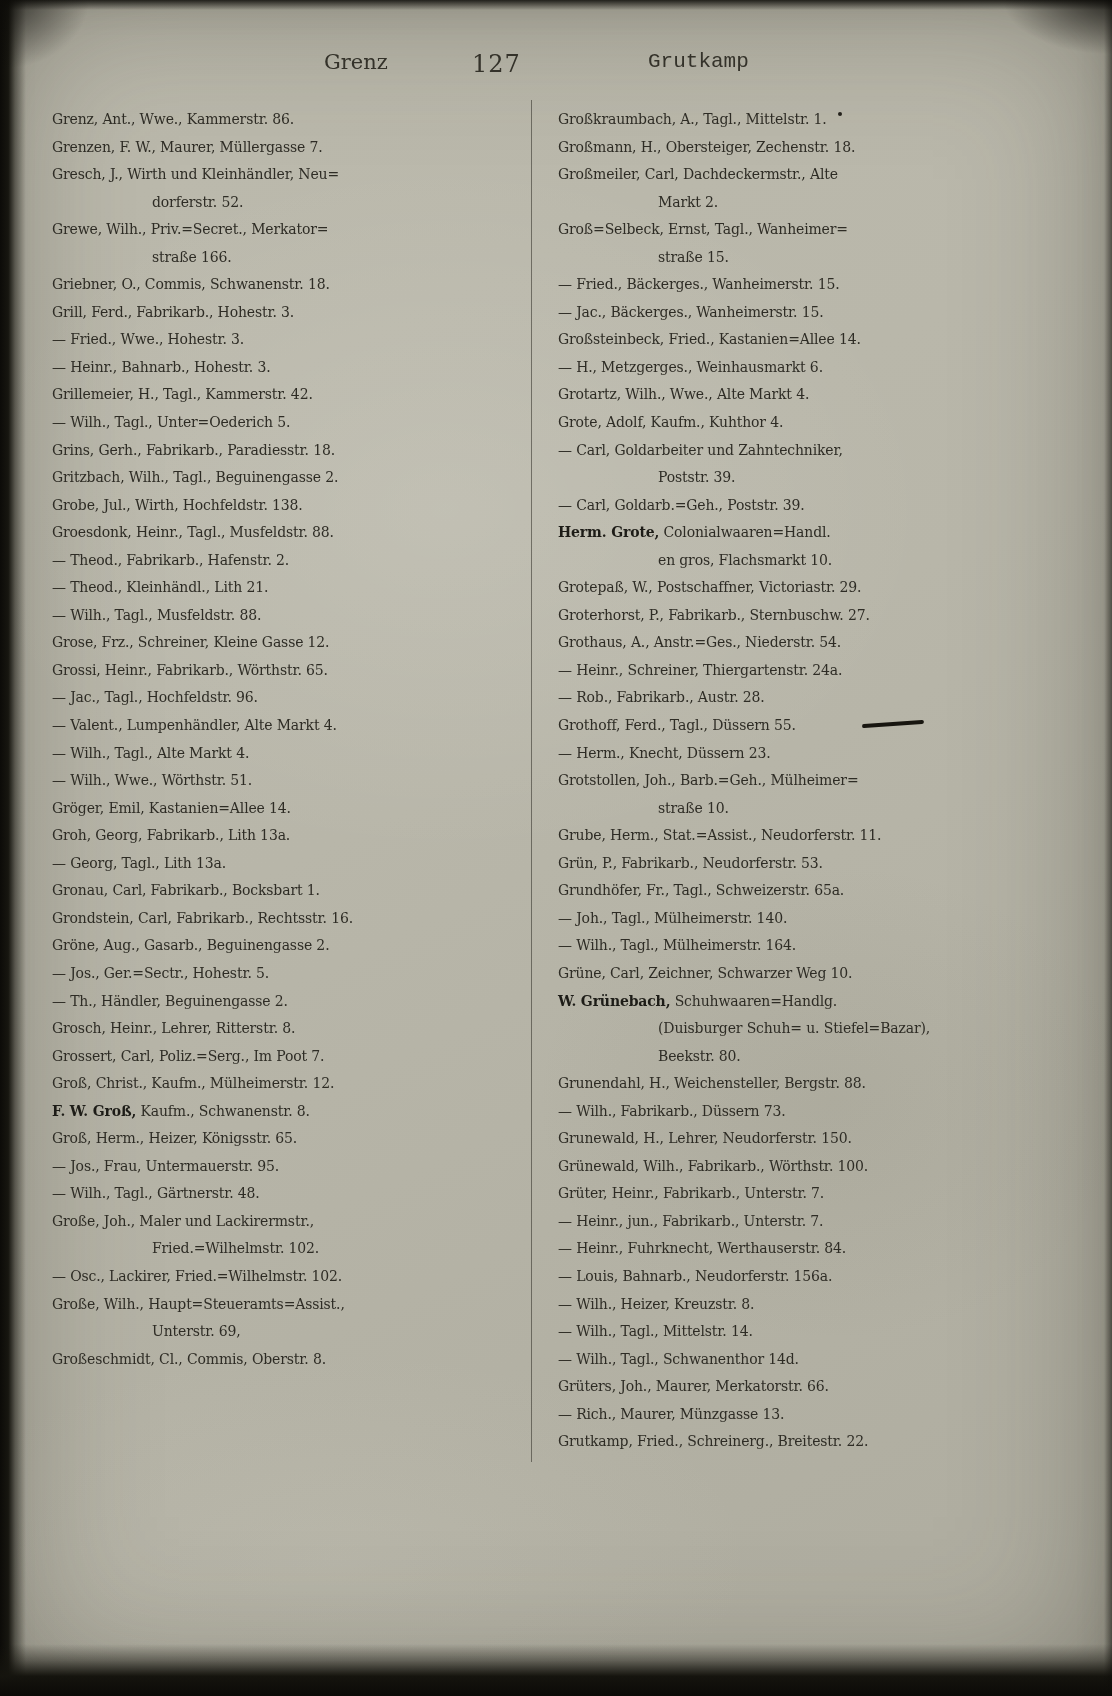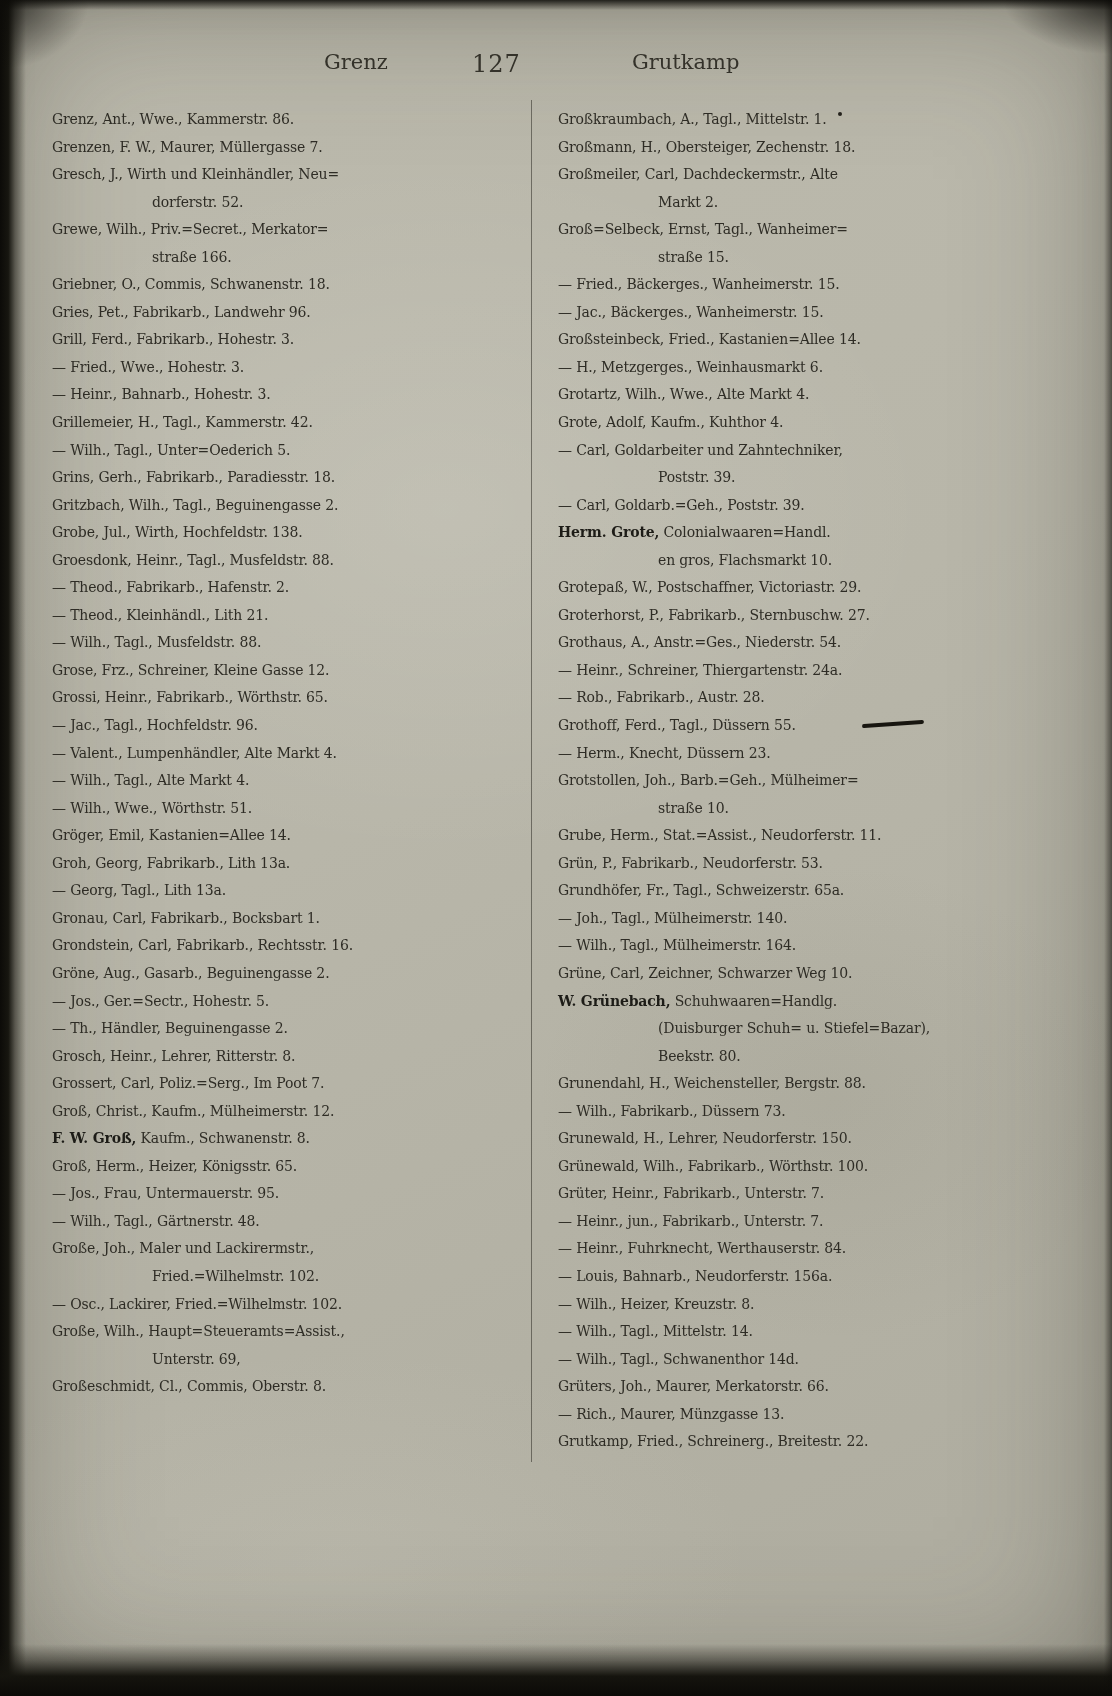--- a/index.html
+++ b/index.html
@@ -40,21 +40,21 @@
   .ink-dot {
     position: absolute; left: 838px; top: 112px; width: 4px; height: 4px;
     background: #24221c; border-radius: 50%;
   }
 
   
   .header { position: absolute; top: 50px; left: 0; right: 0; height: 32px; font-size: 21px; color: #34322a; }
   .header .kw { position: absolute; white-space: nowrap; }
   .kw-left  { left: 296px; margin-left: 28px; }
   .page-num { left: 472px; font-size: 24px; letter-spacing: 1px; }
-  .kw-right { left: 632px; }
+  .kw-right { left: 648px; font-family: Liberation Mono, monospace; }
 
   
   .divider {
     position: absolute; left: 531px; top: 100px; width: 1px; height: 1362px;
     background: rgba(45,43,36,0.55);
   }
 
   
   .col { position: absolute; top: 106px; font-size: 14px; line-height: 27.55px; letter-spacing: -0.15px; }
   .col-left  { left: 52px;  width: 458px; }
@@ -82,21 +82,20 @@
   <div class="divider"></div>
 
   <div class="col col-left">
       <p class="entry">Grenz, Ant., Wwe., Kammerstr. 86.</p>
       <p class="entry">Grenzen, F. W., Maurer, Müllergasse 7.</p>
       <p class="entry">Gresch, J., Wirth und Kleinhändler, Neu=
 dorferstr. 52.</p>
       <p class="entry">Grewe, Wilh., Priv.=Secret., Merkator=
 straße 166.</p>
       <p class="entry">Griebner, O., Commis, Schwanenstr. 18.</p>
-      <p class="entry">Gries, Pet., Fabrikarb., Landwehr 96.</p>
       <p class="entry">Grill, Ferd., Fabrikarb., Hohestr. 3.</p>
       <p class="entry">— Fried., Wwe., Hohestr. 3.</p>
       <p class="entry">— Heinr., Bahnarb., Hohestr. 3.</p>
       <p class="entry">Grillemeier, H., Tagl., Kammerstr. 42.</p>
       <p class="entry">— Wilh., Tagl., Unter=Oederich 5.</p>
       <p class="entry">Grins, Gerh., Fabrikarb., Paradiesstr. 18.</p>
       <p class="entry">Gritzbach, Wilh., Tagl., Beguinengasse 2.</p>
       <p class="entry">Grobe, Jul., Wirth, Hochfeldstr. 138.</p>
       <p class="entry">Groesdonk, Heinr., Tagl., Musfeldstr. 88.</p>
       <p class="entry">— Theod., Fabrikarb., Hafenstr. 2.</p>

